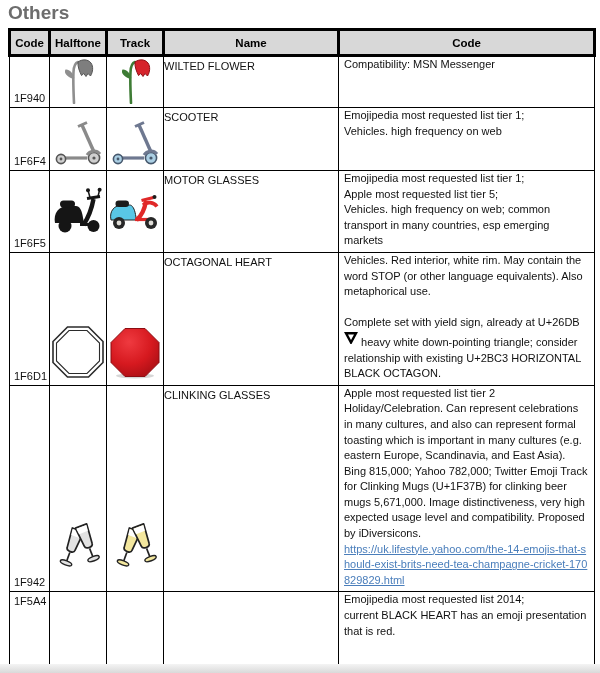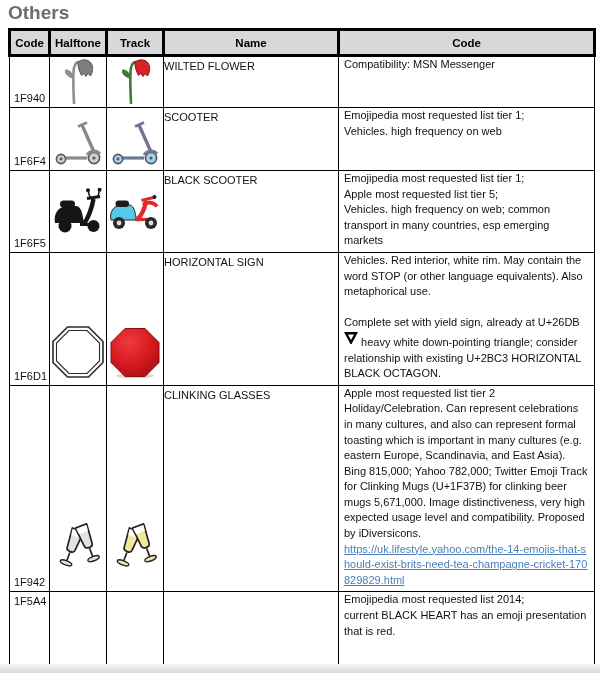--- a/index.html
+++ b/index.html
@@ -138,21 +138,21 @@
   <line x1="27" y1="30.5" x2="43" y2="30.5" stroke="#e02828" stroke-width="3.2"></line>
   <path d="M28.5 31 C33.5 27 36.5 21 38 12" stroke="#e02828" stroke-width="4.4" fill="none"></path>
   <path d="M35 16 A 9.5 9.5 0 0 1 49 17.5" fill="none" stroke="#e02828" stroke-width="3.6"></path>
   <line x1="33.5" y1="11.5" x2="45.5" y2="8.5" stroke="#e02828" stroke-width="3"></line>
   <circle cx="46.5" cy="8" r="2" fill="#1c1c1c"></circle>
   <circle cx="11" cy="34" r="6" fill="#282828"></circle>
               <circle cx="11" cy="34" r="2.4" fill="#e0ded8"></circle>
   <circle cx="43" cy="34" r="6" fill="#282828"></circle>
               <circle cx="43" cy="34" r="2.4" fill="#e0ded8"></circle>
 </svg></span></td>
-        <td class="namecell">BLACK SCOOTER</td>
+        <td class="namecell">MOTOR GLASSES</td>
         <td class="notescell">
           <div class="note-line">Emojipedia most requested list tier 1;</div>
           <div class="note-line">Apple most requested list tier 5;</div>
           <div class="note-line">Vehicles. high frequency on web; common transport in many countries, esp emerging markets</div>
         </td>
       </tr>
       <tr class="row r3">
         <td class="codecell">1F6D1</td>
         <td class="imgcell"><span class="cell-icon">
 <svg width="54" height="54" viewBox="0 0 54 54">
@@ -164,21 +164,21 @@
   <defs>
     <radialGradient id="stop-grad" cx="38%" cy="28%" r="85%">
       <stop offset="0%" stop-color="#ef3a40"></stop>
       <stop offset="55%" stop-color="#d6191f"></stop>
       <stop offset="100%" stop-color="#a30e13"></stop>
     </radialGradient>
   </defs>
   <ellipse cx="26" cy="48.8" rx="19" ry="2.6" fill="rgba(0,0,0,0.16)"></ellipse>
   <polygon points="16,1.5 36,1.5 50,15.5 50,35.5 36,49.5 16,49.5 2,35.5 2,15.5" fill="url(#stop-grad)" stroke="#8c0d12" stroke-width="1" stroke-linejoin="round"></polygon>
 </svg></span></td>
-        <td class="namecell">HORIZONTAL SIGN</td>
+        <td class="namecell">OCTAGONAL HEART</td>
         <td class="notescell">
           <div class="note-line">Vehicles. Red interior, white rim. May contain the word STOP (or other language equivalents). Also metaphorical use.</div>
           <div class="note-blank"></div>
           <div class="note-line">Complete set with yield sign, already at U+26DB <span class="inline-icon">
 <svg width="14" height="13" viewBox="0 0 14 13">
   <polygon points="2,2.2 12,2.2 7,11.5" fill="#ffffff" stroke="#000" stroke-width="2.4" stroke-linejoin="miter"></polygon>
 </svg></span> heavy white down-pointing triangle; consider relationship with existing U+2BC3 HORIZONTAL BLACK OCTAGON.</div>
         </td>
       </tr>
       <tr class="row r4">

